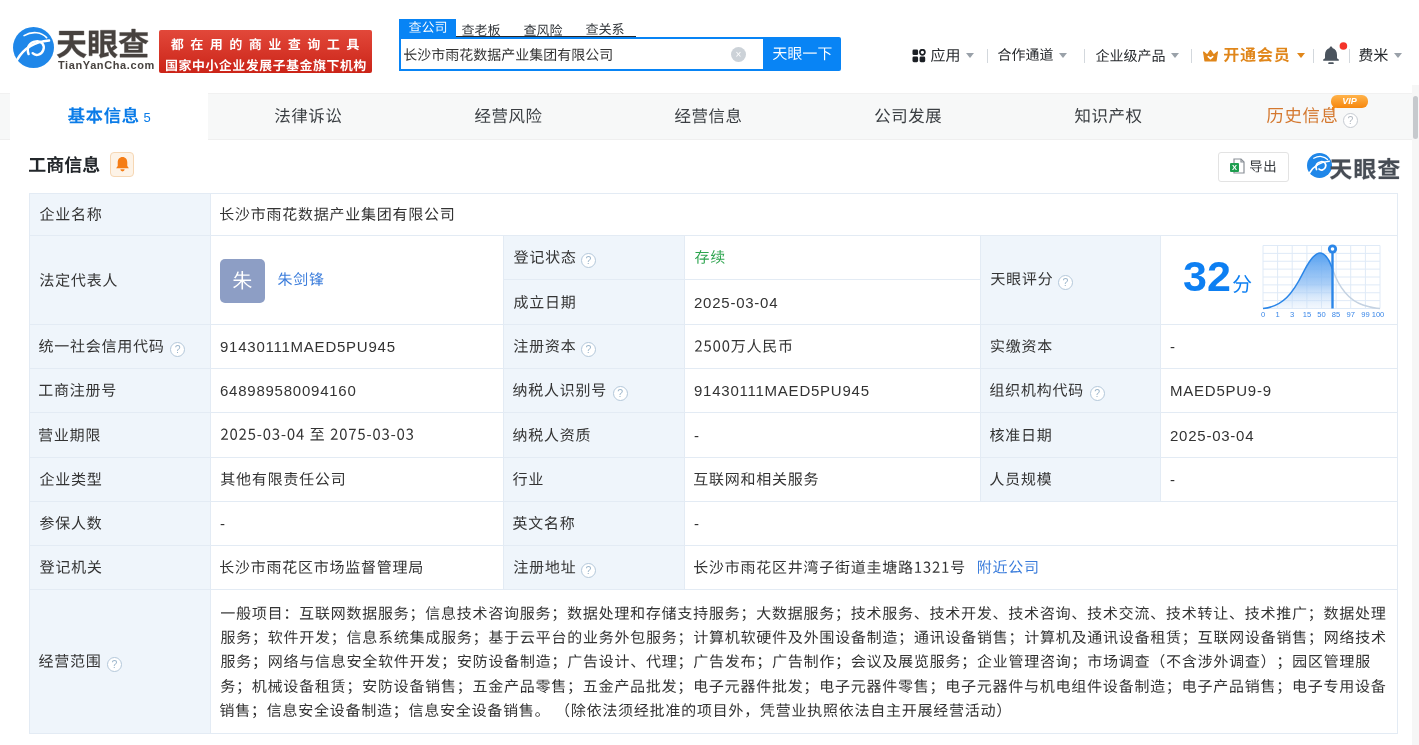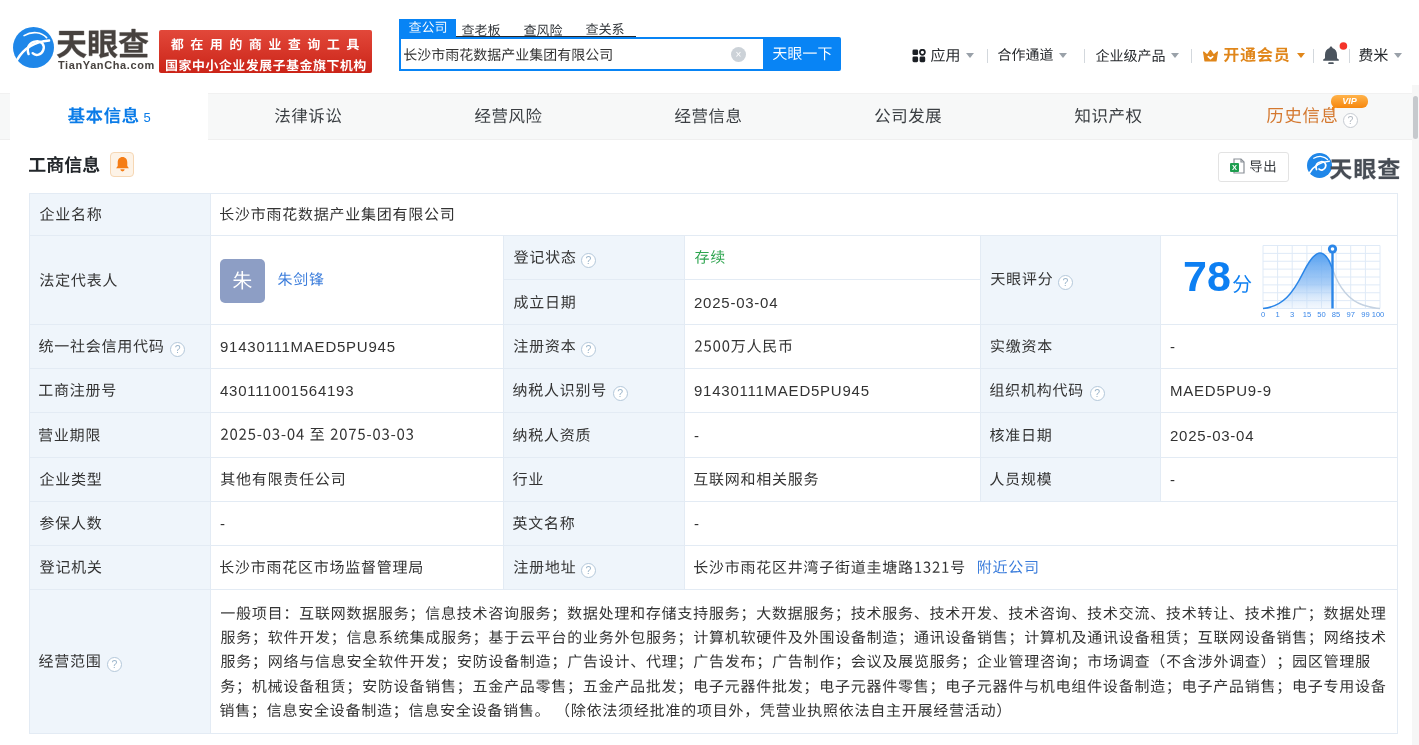--- a/index.html
+++ b/index.html
@@ -183,21 +183,21 @@
 <tr style="height:44px;">
   <td class="lbl"><c style="width:126.1px">互联网设备销售</c><span class="q">?</span></td>
   <td class="val">91430111MAED5PU945</td>
   <td class="lbl"><c style="width:63px">注册资本</c><span class="q">?</span></td>
   <td class="val"><c>2500万人民币</c></td>
   <td class="lbl"><c>实缴资本</c></td>
   <td class="val">-</td>
 </tr>
 <tr style="height:44px;">
   <td class="lbl"><c>工商注册号</c></td>
-  <td class="val">430111001564193</td>
+  <td class="val">648989580094160</td>
   <td class="lbl"><c style="width:94.6px">纳税人识别号</c><span class="q">?</span></td>
   <td class="val">91430111MAED5PU945</td>
   <td class="lbl"><c style="width:94.6px">组织机构代码</c><span class="q">?</span></td>
   <td class="val">MAED5PU9-9</td>
 </tr>
 <tr style="height:45px;">
   <td class="lbl"><c>营业期限</c></td>
   <td class="val"><c>2025-03-04 至 2075-03-03</c></td>
   <td class="lbl"><c>纳税人资质</c></td>
   <td class="val">-</td>
@@ -224,21 +224,21 @@
   <td class="lbl"><c style="width:63px">注册地址</c><span class="q">?</span></td>
   <td class="val" colspan="3"><c>长沙市雨花区井湾子街道圭塘路1321号</c>&nbsp;&nbsp;<a class="lnk"><c>附近公司</c></a></td>
 </tr>
 <tr style="height:144px;">
   <td class="lbl" style="vertical-align:middle;"><c style="width:63px">经营范围</c><span class="q">?</span></td>
   <td class="val range" colspan="5"><c>一般项目：互联网数据服务；信息技术咨询服务；数据处理和存储支持服务；大数据服务；技术服务、技术开发、技术咨询、技术交流、技术转让、技术推广；数据处理</c><br><c>服务；软件开发；信息系统集成服务；基于云平台的业务外包服务；计算机软硬件及外围设备制造；通讯设备销售；计算机及通讯设备租赁；互联网设备销售；网络技术</c><br><c>服务；网络与信息安全软件开发；安防设备制造；广告设计、代理；广告发布；广告制作；会议及展览服务；企业管理咨询；市场调查（不含涉外调查）；园区管理服</c><br><c>务；机械设备租赁；安防设备销售；五金产品零售；五金产品批发；电子元器件批发；电子元器件零售；电子元器件与机电组件设备制造；电子产品销售；电子专用设备</c><br><c>销售；信息安全设备制造；信息安全设备销售。&nbsp;（除依法须经批准的项目外，凭营业执照依法自主开展经营活动）</c></td>
 </tr>
 </tbody>
     </table>
 
-<div class="abs" style="left:1183px; top:252px;"><span class="score78">78</span><span class="scorefen"><c>分</c></span></div>
+<div class="abs" style="left:1183px; top:252px;"><span class="score78">32</span><span class="scorefen"><c>分</c></span></div>
 <div class="abs" style="left:1258px; top:243px;">
 <svg width="126" height="76" viewBox="0 0 126 76">
 <defs>
 <linearGradient id="fillg" x1="0" y1="0" x2="0" y2="1">
 <stop offset="0" stop-color="#55a0f0" stop-opacity="1"></stop>
 <stop offset="0.55" stop-color="#8cbdf4" stop-opacity="0.75"></stop>
 <stop offset="1" stop-color="#d8e8fb" stop-opacity="0.3"></stop>
 </linearGradient>
 </defs>
 <g stroke="#dfeaf7" stroke-width="1">

